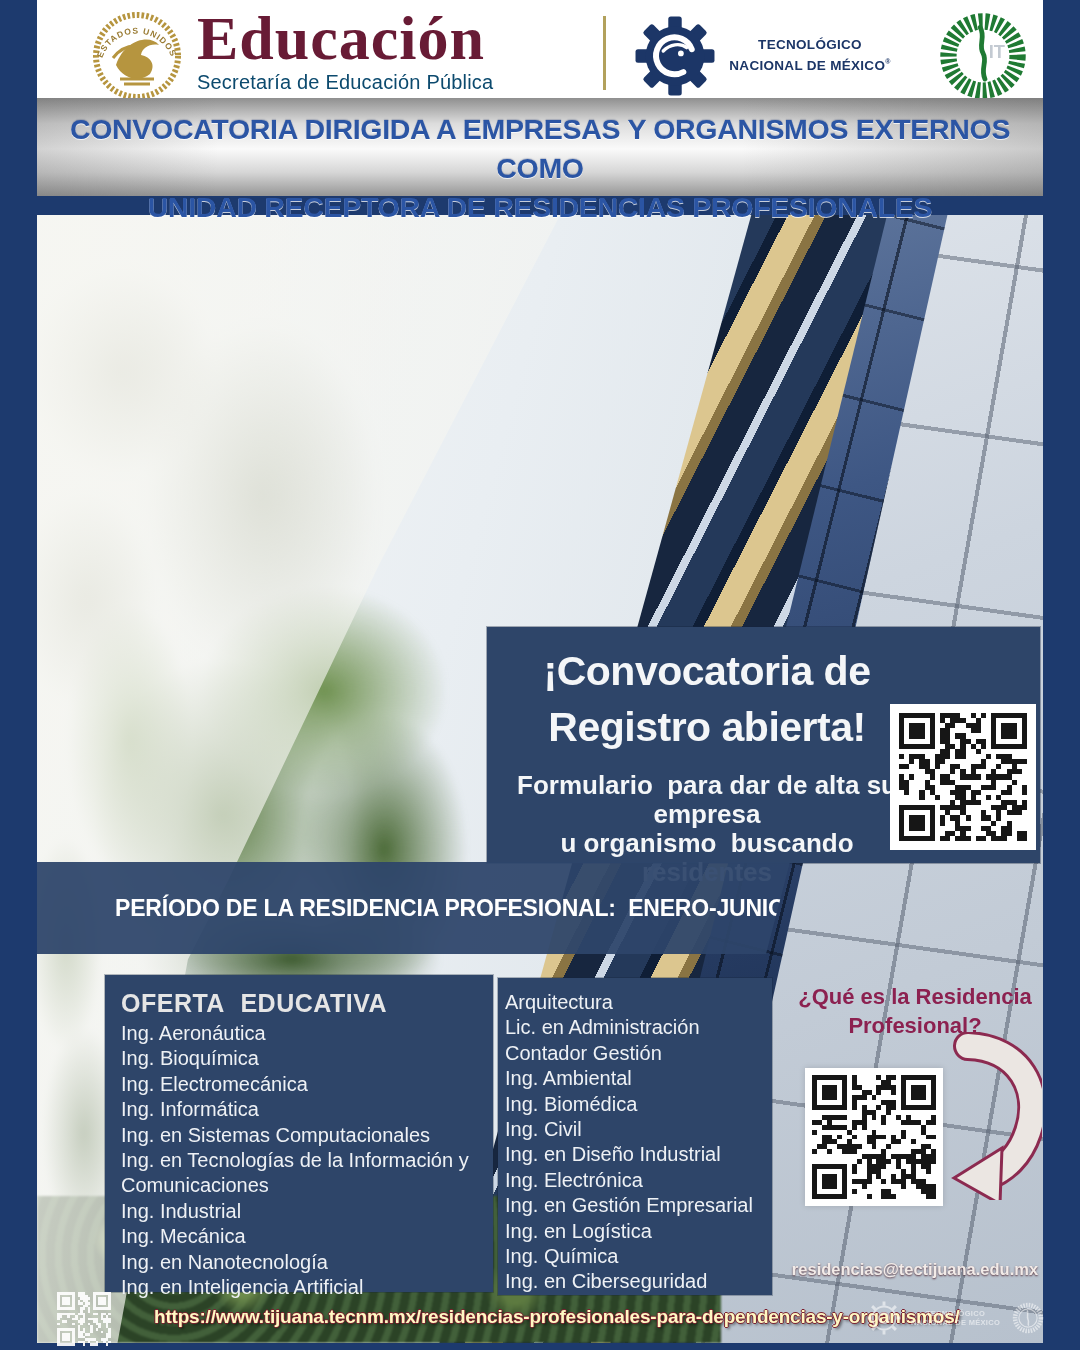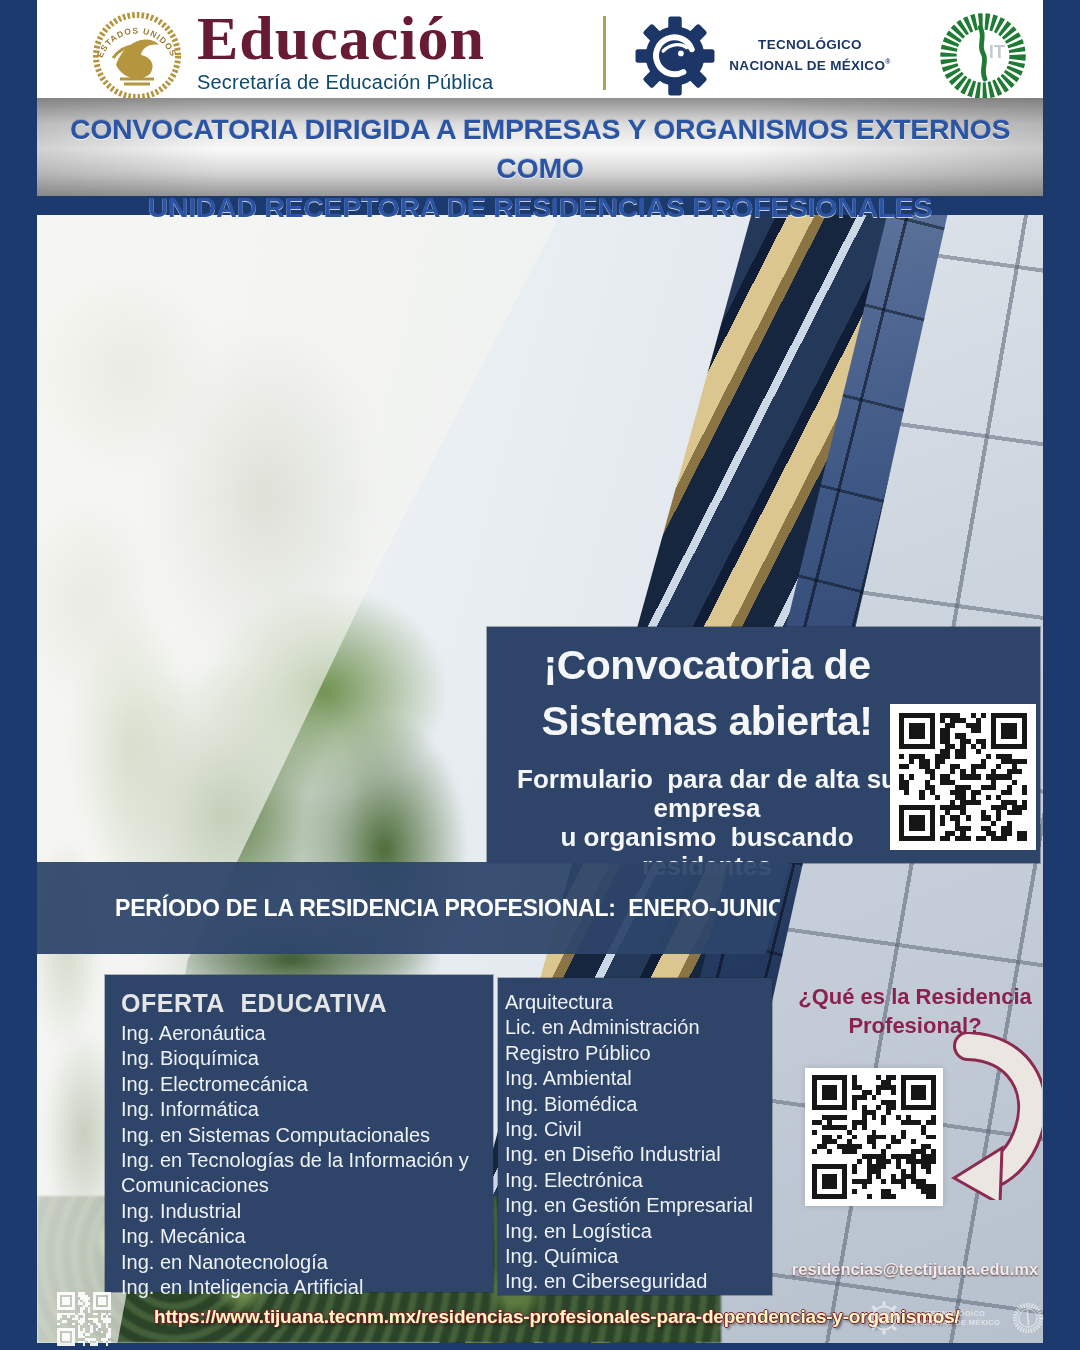--- a/index.html
+++ b/index.html
@@ -68,21 +68,21 @@
       radial-gradient(circle at 52% 35%,#7fa058 0 10px,rgba(127,160,88,0) 26px),
       radial-gradient(circle at 70% 65%,#5d7a40 0 12px,rgba(93,122,64,0) 30px),
       radial-gradient(circle at 88% 40%,#4a6836 0 14px,rgba(74,104,54,0) 34px),
       repeating-radial-gradient(circle at 20% 40%,#42603a 0 7px,#2b4326 7px 16px);}
   .haze{position:absolute;inset:0;
     clip-path:polygon(0 0,52% 0,34% 31%,19% 59%,15% 66%,8% 100%,0 100%);
     background:linear-gradient(100deg,rgba(246,246,241,.9) 0%,rgba(246,246,241,.62) 30%,rgba(246,246,241,.45) 60%,rgba(246,246,241,.3) 100%);}
 
   
   .reg-box{position:absolute;left:487px;top:627px;width:553px;height:236px;background:#2e4569;box-shadow:0 0 0 1px rgba(20,35,60,.35);}
-  .reg-text{position:absolute;left:18px;top:10px;width:404px;text-align:center;color:#f4f6f8;}
+  .reg-text{position:absolute;left:18px;top:16px;width:404px;text-align:center;color:#f4f6f8;}
   .reg-headline{font-size:41px;font-weight:bold;line-height:56px;letter-spacing:-.5px;}
   .reg-sub{margin-top:16px;font-size:26px;font-weight:bold;line-height:29px;}
   .qr-wrap1{position:absolute;left:403px;top:77px;width:146px;height:146px;background:#fff;padding:9px;box-sizing:border-box;}
 
   
   .period-band{position:absolute;left:37px;top:862px;width:753px;height:92px;background:rgba(46,69,106,.94);
     clip-path:polygon(0 0,100% 0,calc(100% - 24px) 100%,0 100%);}
   .period-text{padding-left:78px;line-height:92px;color:#fff;font-weight:bold;font-size:23px;letter-spacing:-.2px;}
 
   
@@ -175,21 +175,21 @@
     <div class="tree-green"></div>
     <div class="tree-left"></div>
     <div class="foliage-bottom"></div>
     <div class="haze"></div>
   </div>
 
   <div class="reg-box">
     <div class="reg-text">
       <div class="reg-headline">
         <div>¡Convocatoria de</div>
-        <div>Sistemas abierta!</div>
+        <div>Registro abierta!</div>
       </div>
       <div class="reg-sub">
         <div>Formulario&nbsp; para dar de alta su empresa</div>
         <div>u organismo&nbsp; buscando residentes</div>
       </div>
     </div>
     <div class="qr-wrap1 qr"><svg viewBox="0 0 25 25" width="100%" height="100%" shape-rendering="crispEdges">
           <rect x="0.5" y="0.5" width="6" height="6" fill="none" stroke="#161616" stroke-width="1"></rect>
           <rect x="2" y="2" width="3" height="3" fill="#161616"></rect>
           <rect x="18.5" y="0.5" width="6" height="6" fill="none" stroke="#161616" stroke-width="1"></rect>
@@ -416,21 +416,21 @@
     <div class="offer-item">Ing. en Tecnologías de la Información y Comunicaciones</div>
     <div class="offer-item">Ing. Industrial</div>
     <div class="offer-item">Ing. Mecánica</div>
     <div class="offer-item">Ing. en Nanotecnología</div>
     <div class="offer-item">Ing. en Inteligencia Artificial</div>
   </div>
 
   <div class="col-box col2">
     <div class="offer-item">Arquitectura</div>
     <div class="offer-item">Lic. en Administración</div>
-    <div class="offer-item">Registro Público</div>
+    <div class="offer-item">Contador Gestión</div>
     <div class="offer-item">Ing. Ambiental</div>
     <div class="offer-item">Ing. Biomédica</div>
     <div class="offer-item">Ing. Civil</div>
     <div class="offer-item">Ing. en Diseño Industrial</div>
     <div class="offer-item">Ing. Electrónica</div>
     <div class="offer-item">Ing. en Gestión Empresarial</div>
     <div class="offer-item">Ing. en Logística</div>
     <div class="offer-item">Ing. Química</div>
     <div class="offer-item">Ing. en Ciberseguridad</div>
   </div>

